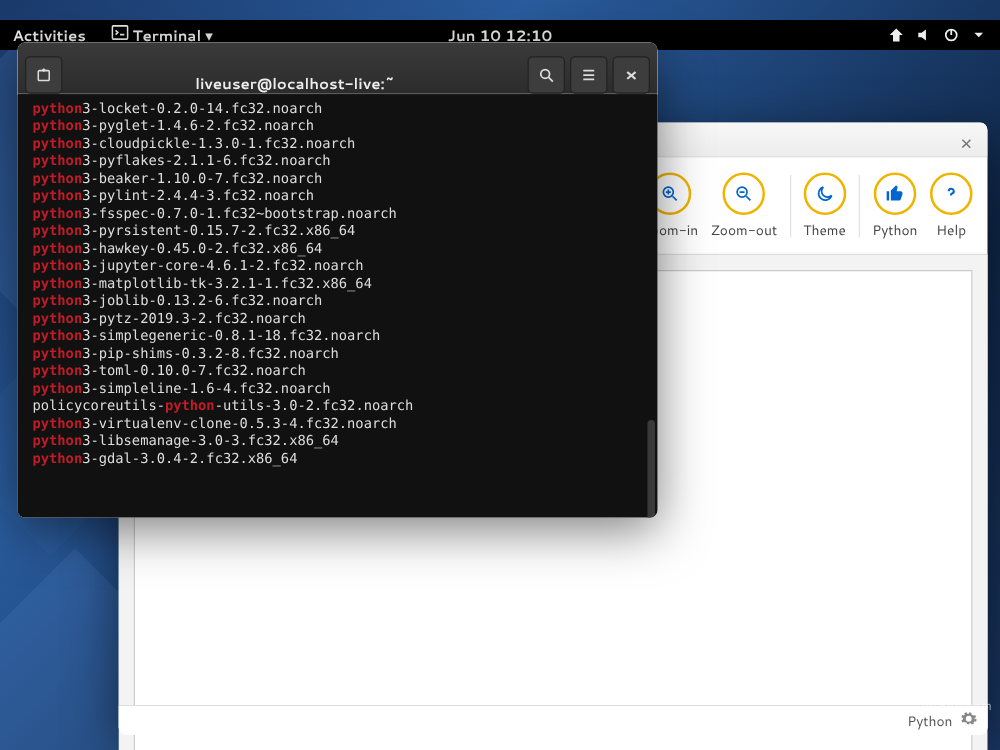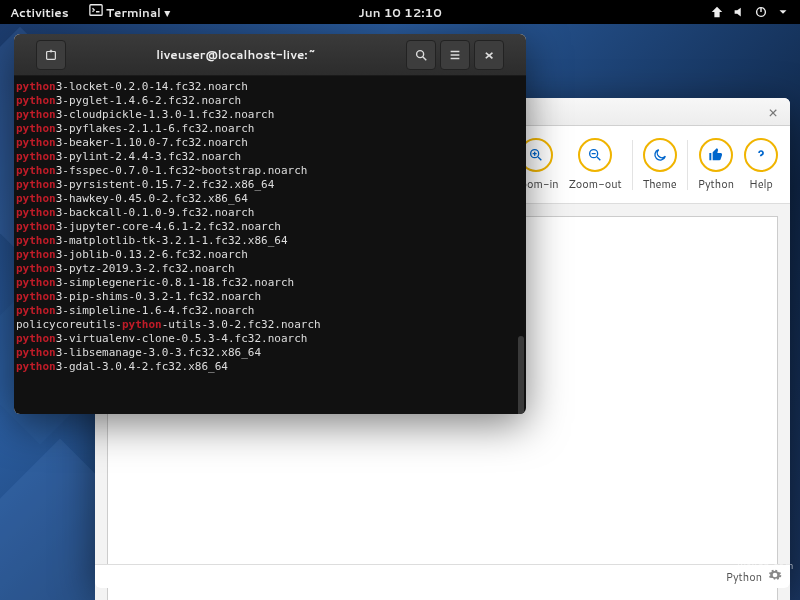--- a/index.html
+++ b/index.html
@@ -9,57 +9,57 @@
   background: linear-gradient(135deg, #1b3a6b 0%, #2a5c9e 30%, #0f2647 70%, #1a3560 100%);
   position: relative;
 }
 
 .bg-shape { position: absolute; opacity: 0.25; }
 .bg1 { left: -60px; top: 60px; width: 160px; height: 160px; background: #4a7cc0; transform: rotate(45deg); }
 .bg2 { left: -20px; top: 300px; width: 120px; height: 120px; background: #3366a8; transform: rotate(45deg); }
 .bg3 { left: -40px; top: 480px; width: 200px; height: 200px; background: #4a7cc0; transform: rotate(45deg); }
 
 .topbar {
-  position: absolute; top: 0; left: 0; right: 0; height: 24px;
+  position: absolute; top: 16px; left: 0; right: 0; height: 24px;
   background: #000; color: #eee; display: flex; align-items: center;
   font-size: 12px; font-weight: 600;
 }
 .topbar .tb-left { display: flex; align-items: center; }
 .topbar .tb-item { padding: 0 10px; cursor: pointer; }
 .topbar .tb-center { position: absolute; left: 50%; transform: translateX(-50%); }
 .topbar .tb-right { margin-left: auto; display: flex; gap: 8px; padding-right: 10px; }
 .tb-icon { width: 14px; height: 14px; display: inline-flex; align-items: center; justify-content: center; }
 
 .appwin {
   position: absolute; background: #fff; border-radius: 6px;
   box-shadow: 0 10px 40px rgba(0,0,0,0.5);
 }
 .appwin .headerbar {
   height: 42px; background: linear-gradient(#f7f7f7,#ededed);
   border-bottom: 1px solid #d0d0d0; border-radius: 6px 6px 0 0;
-  display: flex; align-items: center; padding: 0 20px;
+  display: flex; align-items: flex-end; padding: 0 4px;
 }
 .hb-btn {
   width: 30px; height: 30px; margin: 0 2px; border: 1px solid #cfcfcf;
   border-radius: 4px; background: #fdfdfd; display: inline-flex;
   align-items: center; justify-content: center; cursor: pointer;
 }
 .hb-btn svg { width: 14px; height: 14px; }
 .hb-title { flex: 1; text-align: center; font-size: 12px; font-weight: 600; color: #2b2b2b; }
 .hb-close { font-size: 14px; font-weight: bold; }
 
 
 #terminal-window { left: 14px; top: 34px; width: 512px; height: 380px; z-index: 10; }
 #terminal-window .headerbar { background: linear-gradient(#3a3a3a,#2c2c2c); border-bottom: 1px solid #1a1a1a; }
 #terminal-window .hb-btn { background: #3d3d3d; border-color: #222; color: #ddd; }
 #terminal-window .hb-title { color: #eee; }
 #terminal-window .hb-close { color: #ddd; }
 .term-body {
   background: #111; color: #ddd; font-family: "DejaVu Sans Mono", monospace;
-  font-size: 11px; line-height: 14px; padding: 4px 2px;
+  font-size: 11px; line-height: 14px; padding: 4px 12px;
   height: calc(100% - 42px); overflow: hidden; border-radius: 0 0 6px 6px;
   position: relative;
 }
 .term-line { white-space: pre; }
 .hl { color: #c01c28; font-weight: bold; }
 .term-scroll { position: absolute; right: 2px; top: 260px; width: 6px; height: 90px; background: #3a3a3a; border-radius: 3px; }
 
 
 #reader-window { left: 95px; top: 98px; width: 695px; height: 490px; z-index: 5; }
 .toolbar {
@@ -227,27 +227,27 @@
     <div class="term-scroll"></div>
   <div class="term-line"><span></span><span class="hl">python</span><span>3-locket-0.2.0-14.fc32.noarch</span></div>
       <div class="term-line"><span></span><span class="hl">python</span><span>3-pyglet-1.4.6-2.fc32.noarch</span></div>
       <div class="term-line"><span></span><span class="hl">python</span><span>3-cloudpickle-1.3.0-1.fc32.noarch</span></div>
       <div class="term-line"><span></span><span class="hl">python</span><span>3-pyflakes-2.1.1-6.fc32.noarch</span></div>
       <div class="term-line"><span></span><span class="hl">python</span><span>3-beaker-1.10.0-7.fc32.noarch</span></div>
       <div class="term-line"><span></span><span class="hl">python</span><span>3-pylint-2.4.4-3.fc32.noarch</span></div>
       <div class="term-line"><span></span><span class="hl">python</span><span>3-fsspec-0.7.0-1.fc32~bootstrap.noarch</span></div>
       <div class="term-line"><span></span><span class="hl">python</span><span>3-pyrsistent-0.15.7-2.fc32.x86_64</span></div>
       <div class="term-line"><span></span><span class="hl">python</span><span>3-hawkey-0.45.0-2.fc32.x86_64</span></div>
-      <div class="term-line"><span></span><span class="hl">python</span><span>3-backcall-0.1.0-9.fc32.noarch</span></div>
       <div class="term-line"><span></span><span class="hl">python</span><span>3-jupyter-core-4.6.1-2.fc32.noarch</span></div>
       <div class="term-line"><span></span><span class="hl">python</span><span>3-matplotlib-tk-3.2.1-1.fc32.x86_64</span></div>
       <div class="term-line"><span></span><span class="hl">python</span><span>3-joblib-0.13.2-6.fc32.noarch</span></div>
       <div class="term-line"><span></span><span class="hl">python</span><span>3-pytz-2019.3-2.fc32.noarch</span></div>
       <div class="term-line"><span></span><span class="hl">python</span><span>3-simplegeneric-0.8.1-18.fc32.noarch</span></div>
-      <div class="term-line"><span></span><span class="hl">python</span><span>3-pip-shims-0.3.2-1.fc32.noarch</span></div>
+      <div class="term-line"><span></span><span class="hl">python</span><span>3-pip-shims-0.3.2-8.fc32.noarch</span></div>
+      <div class="term-line"><span></span><span class="hl">python</span><span>3-toml-0.10.0-7.fc32.noarch</span></div>
       <div class="term-line"><span></span><span class="hl">python</span><span>3-simpleline-1.6-4.fc32.noarch</span></div>
       <div class="term-line"><span>policycoreutils-</span><span class="hl">python</span><span>-utils-3.0-2.fc32.noarch</span></div>
       <div class="term-line"><span></span><span class="hl">python</span><span>3-virtualenv-clone-0.5.3-4.fc32.noarch</span></div>
       <div class="term-line"><span></span><span class="hl">python</span><span>3-libsemanage-3.0-3.fc32.x86_64</span></div>
       <div class="term-line"><span></span><span class="hl">python</span><span>3-gdal-3.0.4-2.fc32.x86_64</span></div>
     </div>
 </div>
 
 <div class="watermark">wsxdn.com</div>
 

